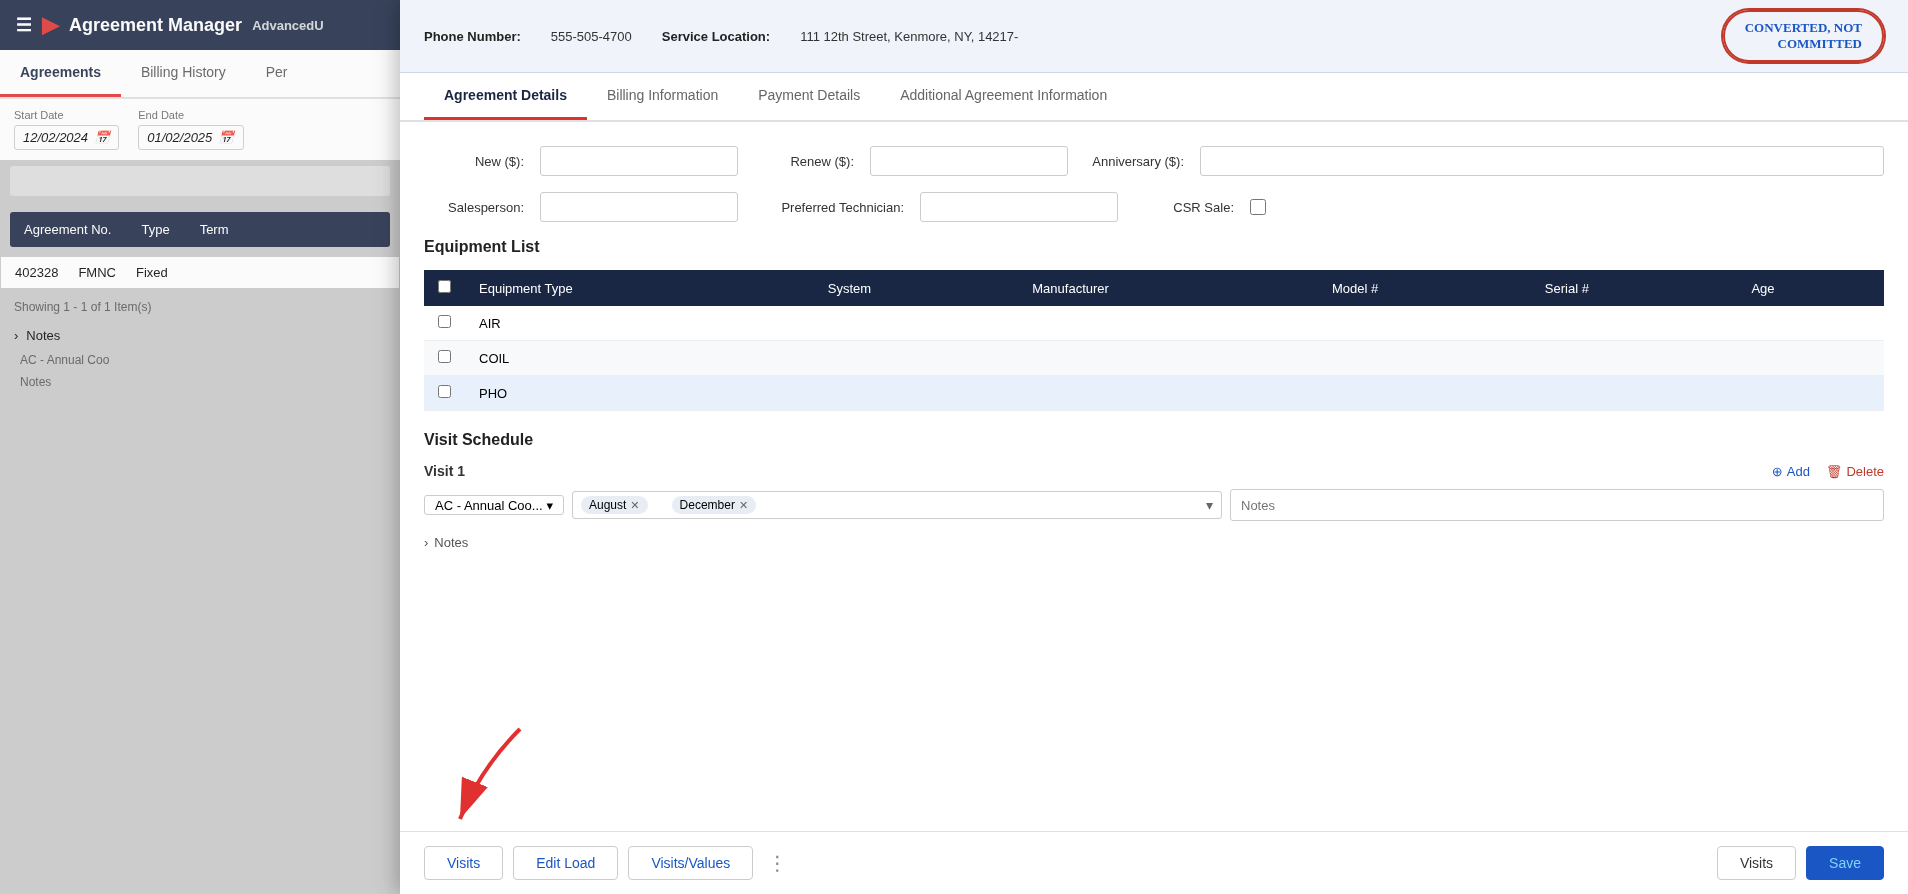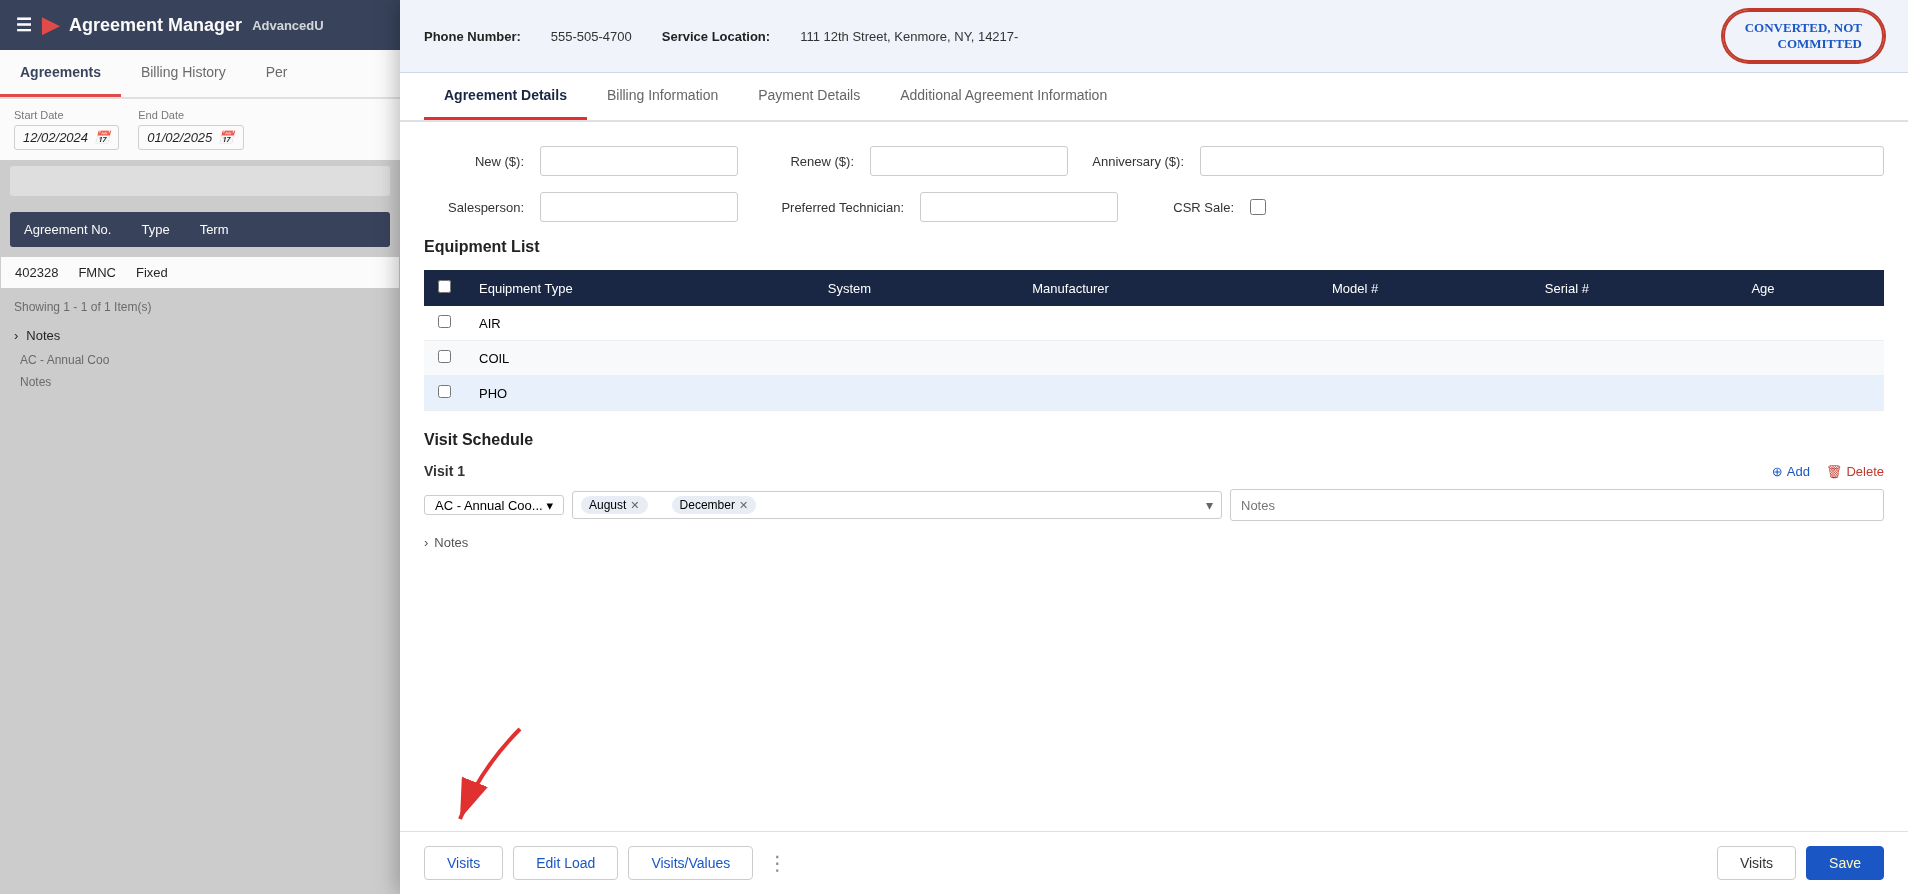--- a/index.html
+++ b/index.html
@@ -94,21 +94,21 @@
     .tag-input { display: flex; align-items: center; gap: 24px; border: 1px solid #ccc; border-radius: 3px; padding: 4px 8px; background: white; flex: 1; min-width: 200px; }
     .tag { background: #e8edf5; border-radius: 12px; padding: 2px 8px; font-size: 12px; display: flex; align-items: center; gap: 4px; }
     .tag-x { cursor: pointer; color: #666; font-size: 11px; }
     .tag-arrow { margin-left: auto; color: #666; }
     .notes-input { flex: 1; border: 1px solid #ccc; padding: 5px 10px; border-radius: 3px; font-size: 13px; height: 32px; }
     .notes-expand { display: flex; align-items: center; gap: 6px; padding: 6px 0; font-size: 13px; color: #555; cursor: pointer; }
 
     
     .modal-footer { display: flex; align-items: center; gap: 10px; padding: 14px 24px; border-top: 1px solid #e0e0e0; background: white; }
     .footer-btn { padding: 8px 22px; border-radius: 4px; font-size: 14px; cursor: pointer; border: 1px solid #ccc; background: white; color: #1a56c4; }
-    .footer-btn.primary { background: #1a56c4; color: #fef9c3; border-color: #1a56c4; }
+    .footer-btn.primary { background: #1a56c4; color: #7dd3fc; border-color: #1a56c4; }
     .footer-btn.secondary { color: #333; }
     .footer-dots { color: #888; font-size: 20px; cursor: pointer; margin-left: 4px; }
     .spacer { flex: 1; }
   </style>
 </head>
 <body>
 
 <div class="bg-panel">
   <div class="bg-header">
     <span style="cursor:pointer;">☰</span>

